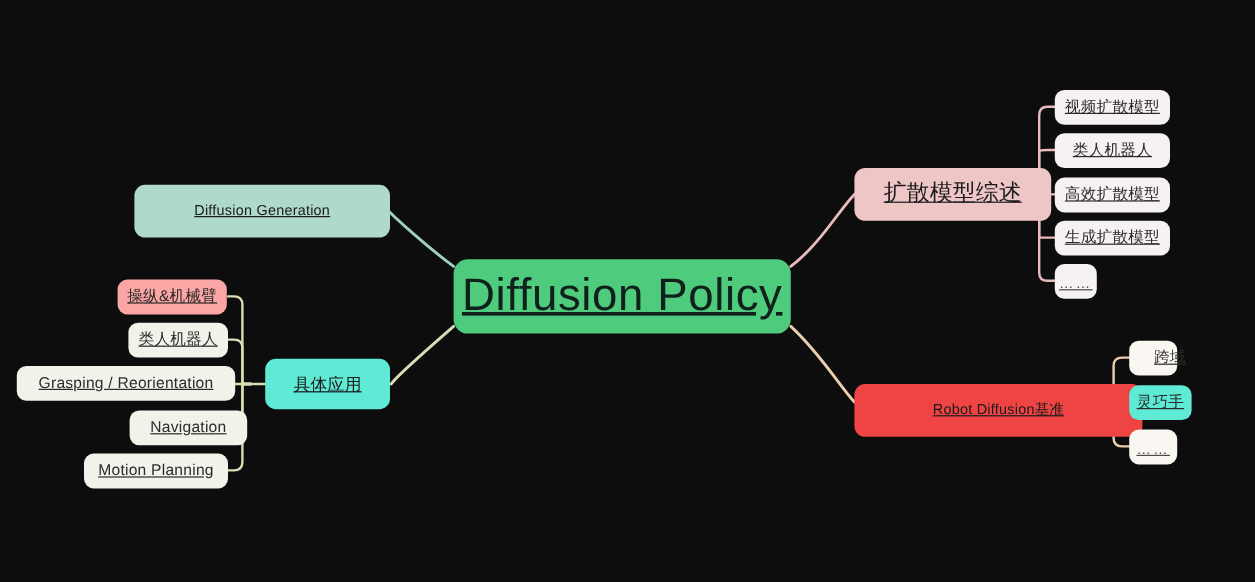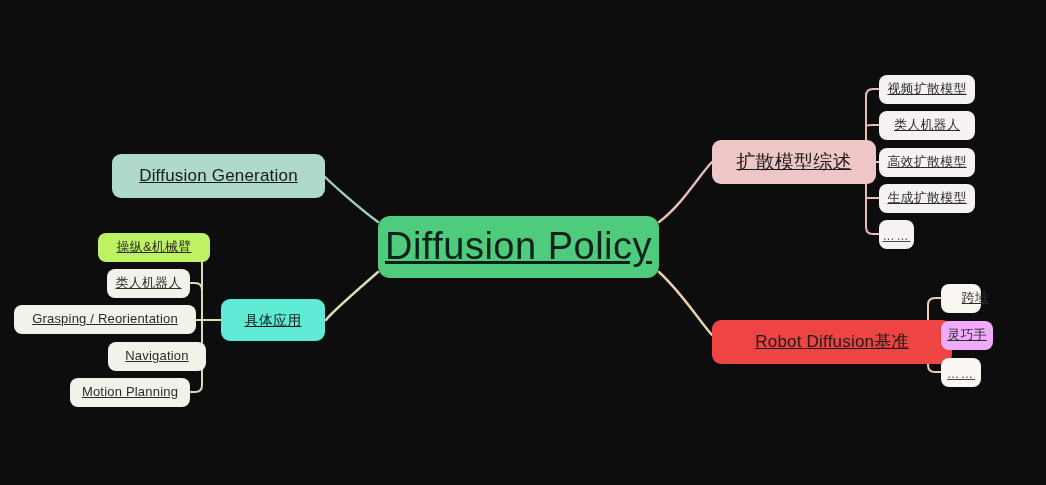--- a/index.html
+++ b/index.html
@@ -39,21 +39,21 @@
   }
   .node-root {
     border-radius: 12px;
     font-size: 38px;
     font-weight: 500;
     color: #10201a;
     letter-spacing: 0.5px;
   }
   .node-branch {
     border-radius: 9px;
-    font-size: 17px;
+    font-size: 12px;
     font-weight: 500;
     color: #1a1a1a;
   }
   .node-leaf {
     border-radius: 8px;
     font-size: 13px;
     font-weight: 400;
     color: #2b2b2b;
   }
   .node-ellipsis {
@@ -103,21 +103,21 @@
   </div>
 
   <div class="node node-branch" style="left:112px; top:154px; width:213px; height:44px; background:#aed9cc;">
     <span>Diffusion Generation</span>
   </div>
 
   <div class="node node-branch" style="left:221px; top:299px; width:104px; height:42px; background:#5eead4; font-size:14px;">
     <span>具体应用</span>
   </div>
 
-  <div class="node node-leaf" style="left:98px; top:233px; width:112px; height:29px; background:#bef264;">
+  <div class="node node-leaf" style="left:98px; top:233px; width:91px; height:29px; background:#fca5a5;">
     <span>操纵&amp;机械臂</span>
   </div>
   <div class="node node-leaf" style="left:107px; top:269px; width:83px; height:29px; background:#f2f2ea;">
     <span>类人机器人</span>
   </div>
   <div class="node node-leaf" style="left:14px; top:305px; width:182px; height:29px; background:#f2f2ea;">
     <span>Grasping / Reorientation</span>
   </div>
   <div class="node node-leaf" style="left:108px; top:342px; width:98px; height:29px; background:#f2f2ea;">
     <span>Navigation</span>
@@ -146,20 +146,20 @@
     <span>……</span>
   </div>
 
   <div class="node node-branch" style="left:712px; top:320px; width:240px; height:44px; background:#ef4444;">
     <span>Robot Diffusion基准</span>
   </div>
 
   <div class="node node-leaf" style="left:941px; top:284px; width:40px; height:29px; background:#faf6f2;padding-left:28px;">
     <span>跨域</span>
   </div>
-  <div class="node node-leaf" style="left:941px; top:321px; width:52px; height:29px; background:#f0abfc;">
+  <div class="node node-leaf" style="left:941px; top:321px; width:52px; height:29px; background:#5eead4;">
     <span>灵巧手</span>
   </div>
   <div class="node node-leaf node-ellipsis" style="left:941px; top:358px; width:40px; height:29px; background:#faf6f2;">
     <span>……</span>
   </div>
 
 </div>
 
 </body></html>

